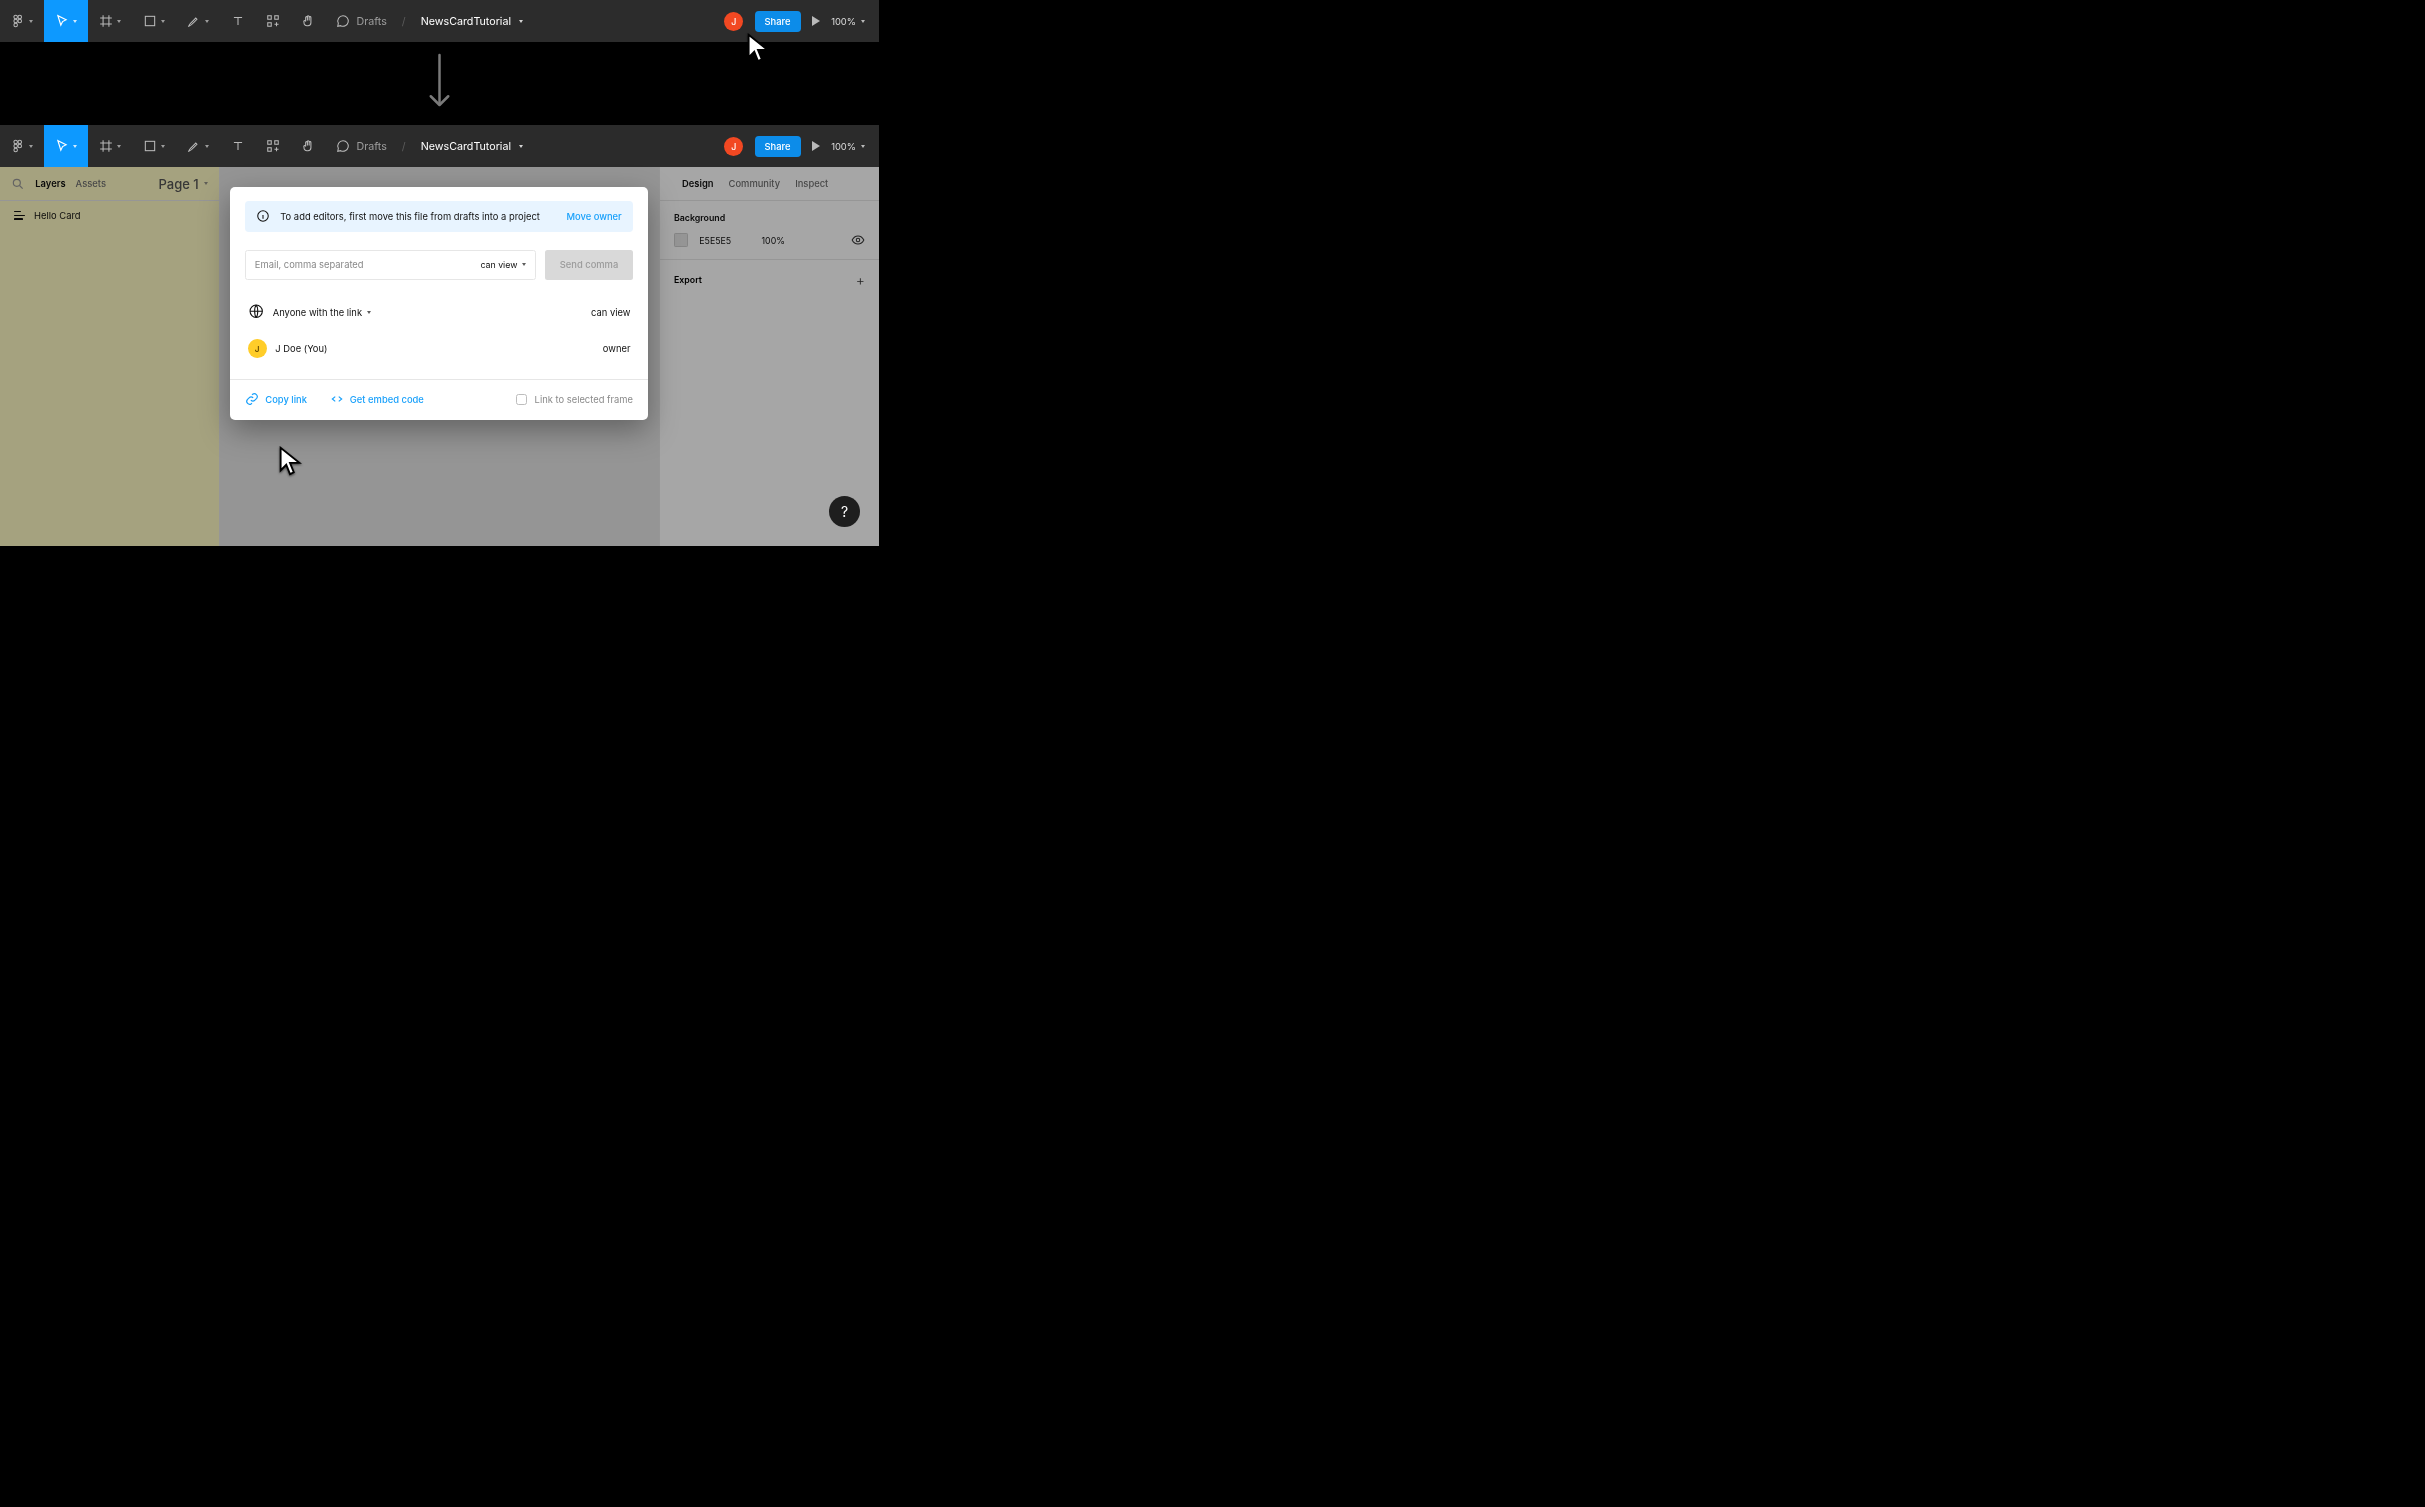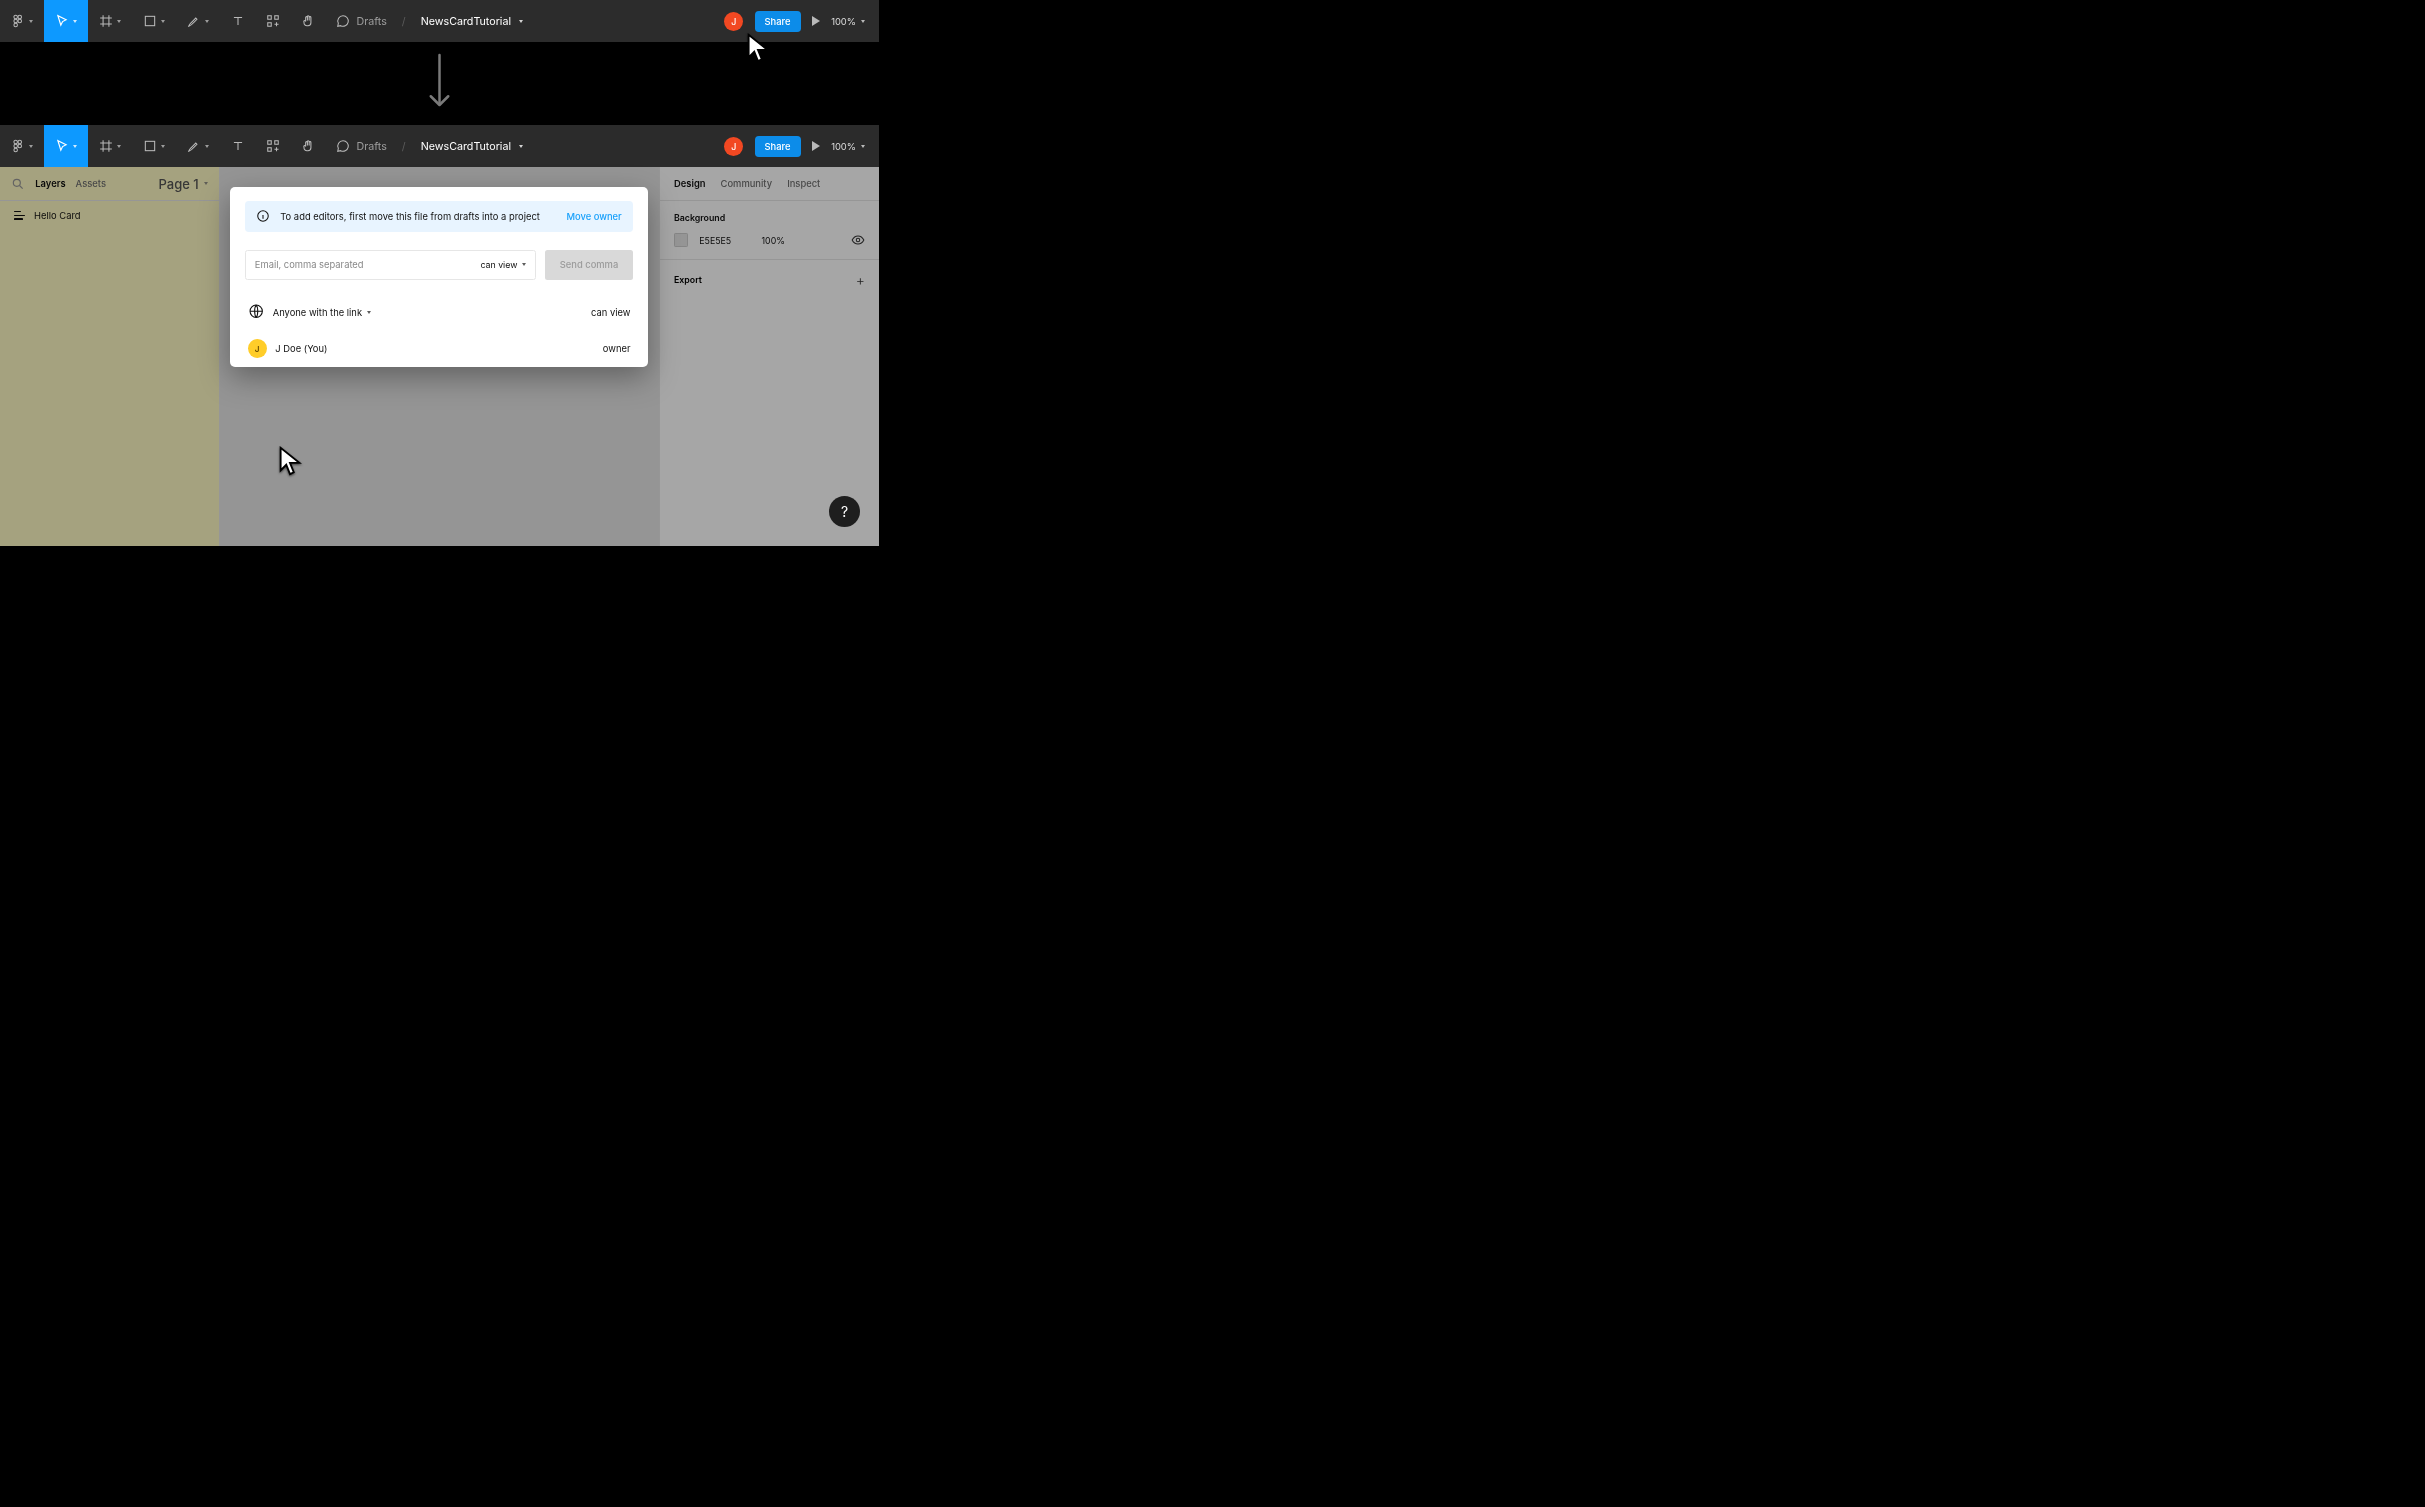--- a/index.html
+++ b/index.html
@@ -125,21 +125,21 @@
   .layer-icon span:nth-child(3){top:7.5px;width:80%}
 
   .canvas{flex:1;background:#e5e5e5}
 
   .right-panel{
     width:220px;background:#fff;border-left:0.6px solid var(--panel-border);
     display:flex;flex-direction:column;
   }
   .rp-tabs{
     display:flex;gap:15px;align-items:center;height:34px;
-    padding:0 14px;border-bottom:0.6px solid var(--panel-border);font-size:9.4px;
+    padding:0 22px;border-bottom:0.6px solid var(--panel-border);font-size:9.4px;
   }
   .rp-tabs .t-on{font-weight:600;color:#111}
   .rp-tabs .t-off{color:var(--muted);font-weight:500}
   .rp-section{padding:11.3px 14px;border-bottom:0.6px solid var(--panel-border)}
   .rp-title{font-size:8.8px;font-weight:600;color:#111;margin-bottom:10px}
   .bg-row{display:flex;align-items:center;gap:11.3px;font-size:8.8px;color:#111}
   .swatch{width:14px;height:14px;background:#e5e5e5;border:0.6px solid #ccc;border-radius:1.3px}
   .bg-op{margin-left:19px}
   .eye{margin-left:auto;color:#333}
   .export-row{display:flex;align-items:center;justify-content:space-between;padding:11.3px 14px;font-size:8.8px;font-weight:600}
@@ -565,20 +565,43 @@
               <span class="av-j">
                 <span>J</span>
               </span>
               <span>J Doe (You)</span>
             </span>
             <span class="role">owner</span>
           </div>
         </div>
       </div>
 
+      <div class="modal-footer">
+        <span class="link-act">
+          <span>
+            <svg class="ic" viewBox="0 0 24 24" fill="none" stroke="currentColor" stroke-width="2">
+                <path d="M10 14a5 5 0 007 0l3-3a5 5 0 00-7-7l-1 1"></path>
+                <path d="M14 10a5 5 0 00-7 0l-3 3a5 5 0 007 7l1-1"></path>
+              </svg>
+          </span>
+          <span>Copy link</span>
+        </span>
+        <span class="link-act">
+          <span>
+            <svg class="ic" viewBox="0 0 24 24" fill="none" stroke="currentColor" stroke-width="2">
+                <path d="M9 8l-5 4 5 4M15 8l5 4-5 4"></path>
+              </svg>
+          </span>
+          <span>Get embed code</span>
+        </span>
+        <span class="fr-right">
+          <span class="cb"></span>
+          <span>Link to selected frame</span>
+        </span>
+      </div>
     </div>
 
   </div>
 
   <div class="cursor" style="left:278px;top:321px">
     <svg viewBox="0 0 24 32">
         <path d="M2 2l0 24 6-6 4 10 4-2-4-10 10 0z" fill="#fff" stroke="#000" stroke-width="2"></path>
       </svg>
   </div>
 

